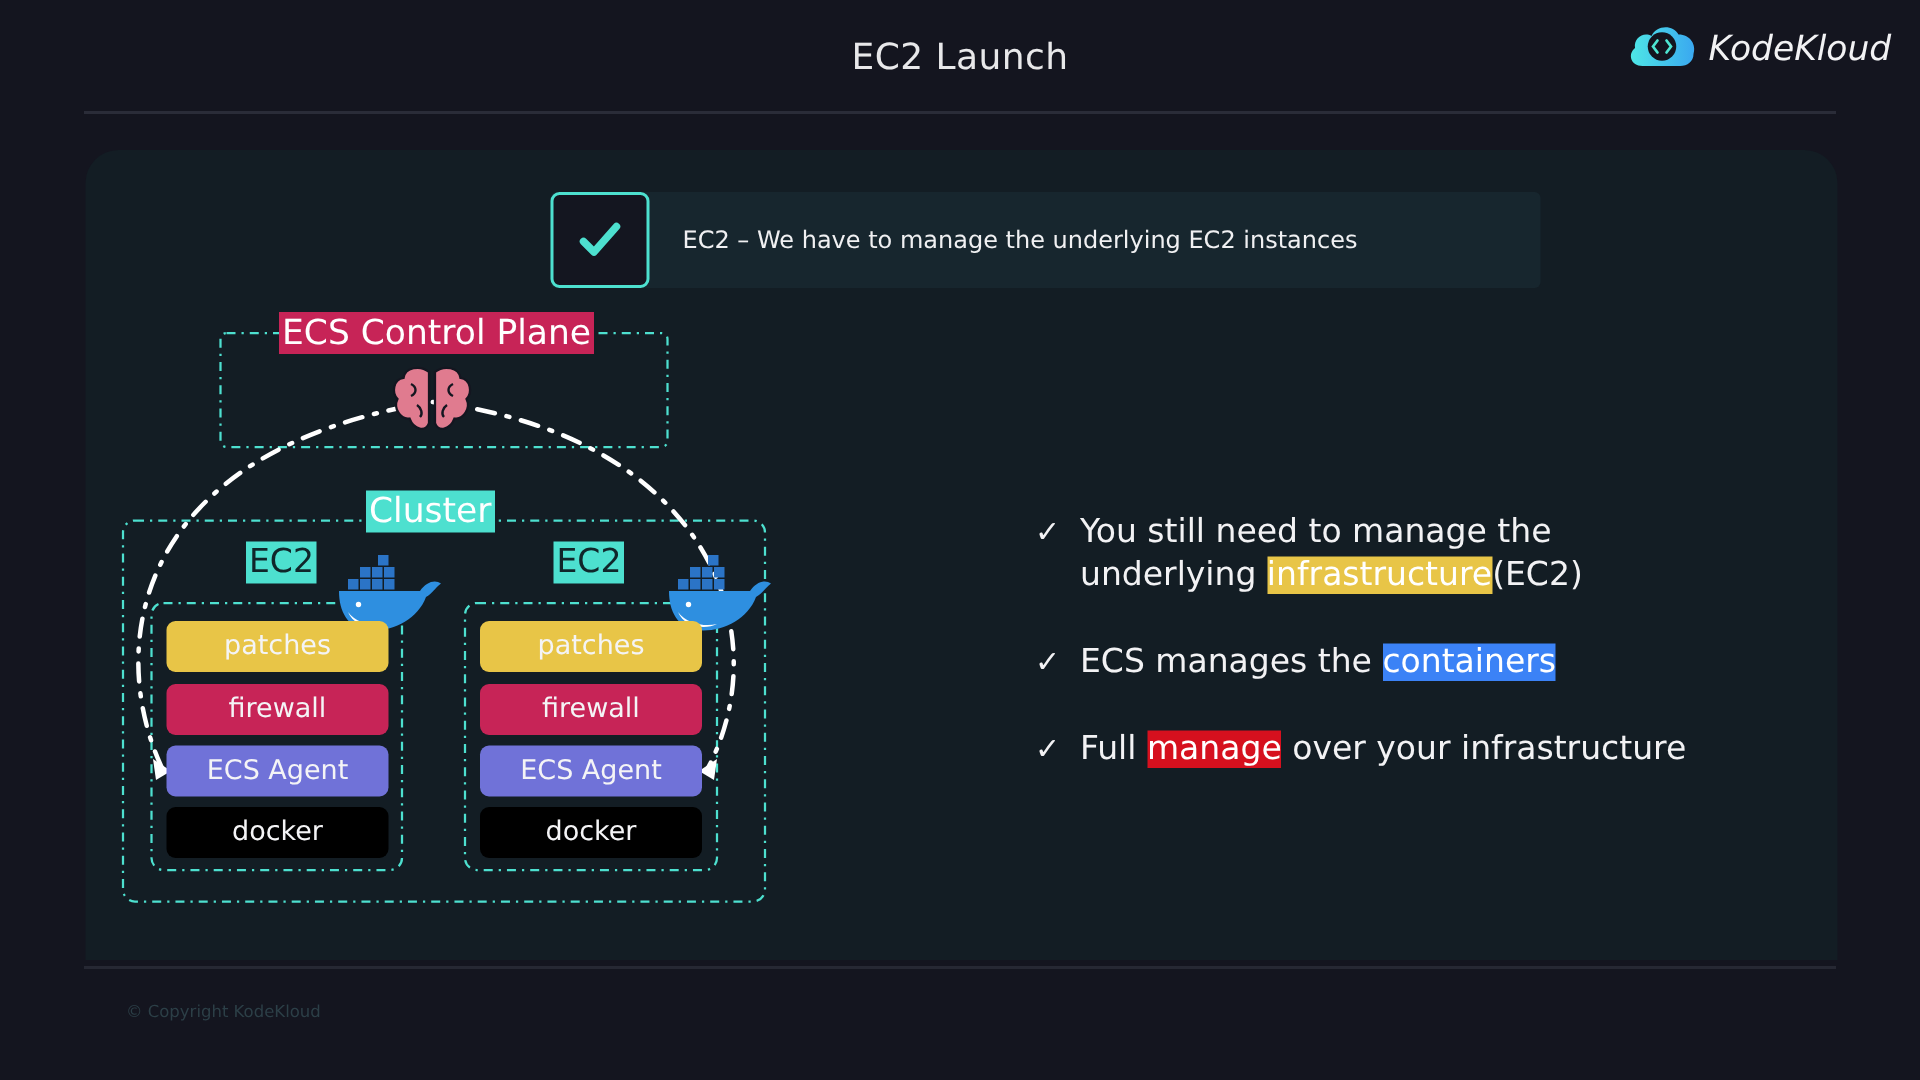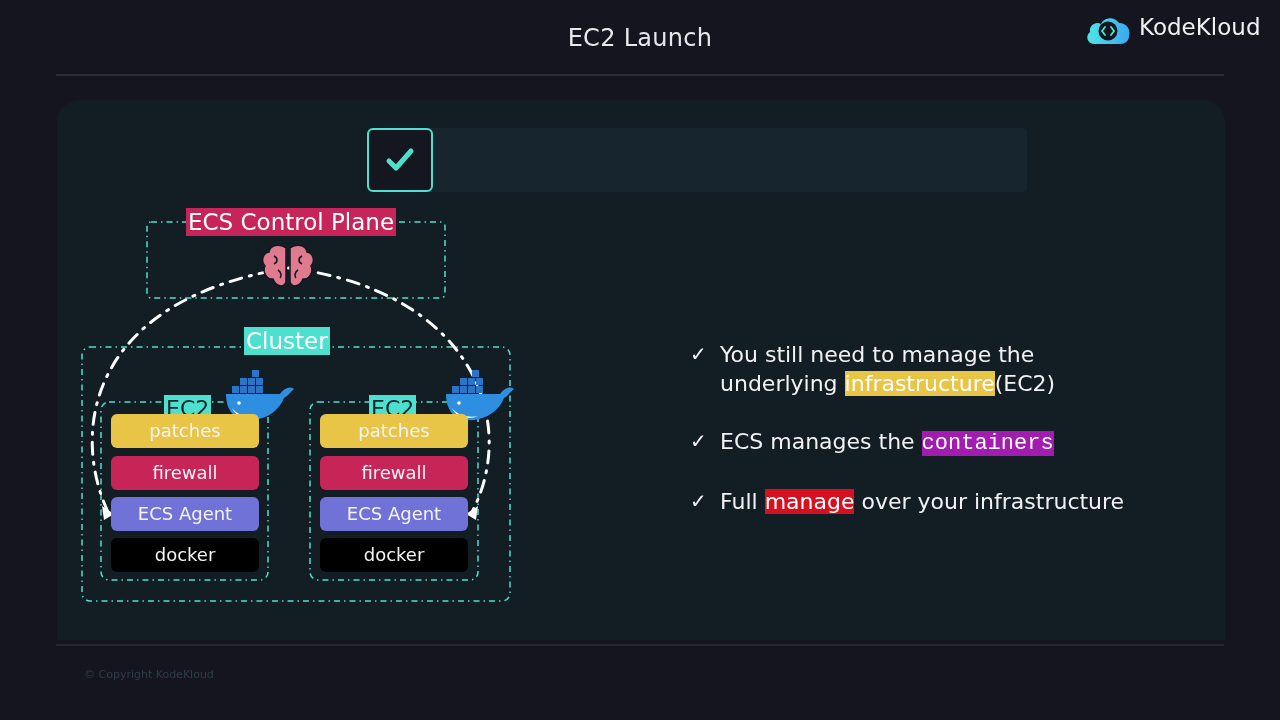--- a/index.html
+++ b/index.html
@@ -8,21 +8,21 @@
     background: #14151f;
     font-family: "DejaVu Sans", sans-serif;
     color: #ffffff;
     position: relative;
   }
   .title {
     position: absolute; left: 0; top: 24px; width: 1280px; text-align: center;
     font-size: 24px; color: #e8e8ea; letter-spacing: 0.3px;
   }
   .logo {
-    position: absolute; left: 1085px; top: 14px; display: flex; align-items: flex-start;
+    position: absolute; left: 1085px; top: 14px; display: flex; align-items: flex-end; font-style: italic;
   }
   .logo-text { font-size: 23px; color: #f2f2f4; margin-left: 8px; }
   .top-rule { position: absolute; left: 56px; top: 74px; width: 1168px; height: 2px; background: #2a2c38; }
   .bottom-rule { position: absolute; left: 56px; top: 644px; width: 1168px; height: 2px; background: #262833; }
   .panel {
     position: absolute; left: 57px; top: 100px; width: 1168px; height: 540px;
     background: #131d24; border-radius: 22px 22px 0 0;
   }
   .callout {
     position: absolute; left: 367px; top: 128px; width: 660px; height: 64px;
@@ -40,36 +40,36 @@
   .copyright {
     position: absolute; left: 84px; top: 668px; font-size: 11px; color: #2c3f47;
   }
   svg.diagram { position: absolute; left: 0; top: 0; }
   .lbl {
     position: absolute; font-size: 22px; line-height: 28px; padding: 0 2px;
     white-space: nowrap;
   }
   .lbl-cp { left: 186px; top: 208px; background: #c72457; color: #ffffff; font-size: 23px; }
   .lbl-cluster { left: 244px; top: 327px; background: #4de0cf; color: #ffffff; font-size: 23px; }
-  .lbl-ec2 { background: #4de0cf; color: #10262a; font-size: 22px; margin-top: 34px; }
+  .lbl-ec2 { background: #4de0cf; color: #10262a; font-size: 22px; }
   .lbl-ec2.a { left: 164px; top: 361px; }
   .lbl-ec2.b { left: 369px; top: 361px; }
   .block {
     position: absolute; width: 148px; height: 34px; border-radius: 6px;
     text-align: center; line-height: 34px; font-size: 18px; color: #f4f4f6;
   }
   .b-patches { background: #e8c547; }
   .b-firewall { background: #c72457; text-align: center; }
   .b-agent { background: #7072d8; }
   .b-docker { background: #000000; }
   .bullets { position: absolute; left: 690px; top: 340px; width: 440px; }
   .bullet { position: relative; padding-left: 30px; font-size: 22px; line-height: 29px; color: #f2f2f4; margin-bottom: 29px; }
   .bullet .tick { position: absolute; left: 0; top: 0; font-size: 20px; }
   .hl-y { background: #e8c547; color: #ffffff; }
-  .hl-c { background: #a21caf; color: #ffffff; font-family: Liberation Mono, monospace; }
+  .hl-c { background: #3b82f6; color: #ffffff; }
   .hl-r { background: #d6101e; color: #ffffff; }
 </style>
 </head>
 <body>
 
 <div class="title">EC2 Launch</div>
 
 <div class="logo">
   <svg width="46" height="32" viewBox="0 0 46 32">
     <defs>
@@ -88,20 +88,21 @@
 <div class="top-rule"></div>
 
 <div class="panel"></div>
 
 <div class="callout">
   <div class="callout-check">
     <svg width="30" height="26" viewBox="0 0 30 26">
       <path d="M4 14 L11 21 L26 4" stroke="#4de0cf" stroke-width="5" fill="none" stroke-linecap="round" stroke-linejoin="round"></path>
     </svg>
   </div>
+  <div class="callout-text">EC2 – We have to manage the underlying EC2 instances</div>
 </div>
 
 <svg class="diagram" width="1280" height="720">
 
   <rect x="147" y="222" width="298" height="76" rx="4" fill="none" stroke="#4de0cf" stroke-width="1.5" stroke-dasharray="6 4 1.5 4"></rect>
 
   <rect x="82" y="347" width="428" height="254" rx="8" fill="none" stroke="#4de0cf" stroke-width="1.5" stroke-dasharray="6 4 1.5 4"></rect>
 
   <rect x="101" y="402" width="167" height="178" rx="8" fill="none" stroke="#4de0cf" stroke-width="1.5" stroke-dasharray="6 4 1.5 4"></rect>
   <rect x="310" y="402" width="168" height="178" rx="8" fill="none" stroke="#4de0cf" stroke-width="1.5" stroke-dasharray="6 4 1.5 4"></rect>

